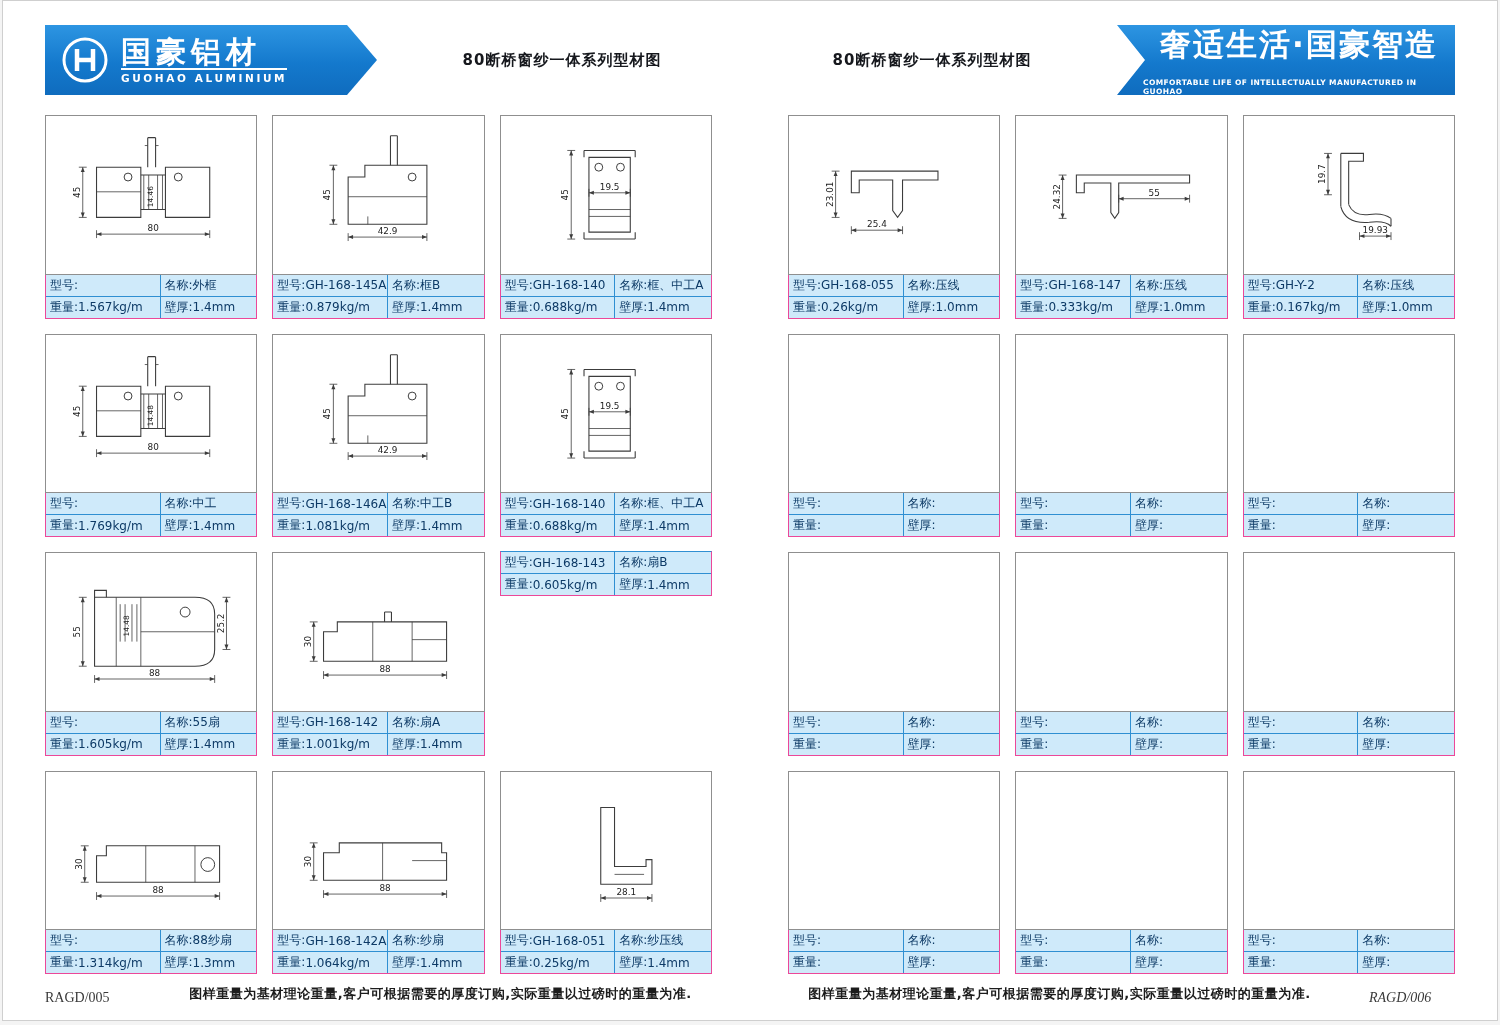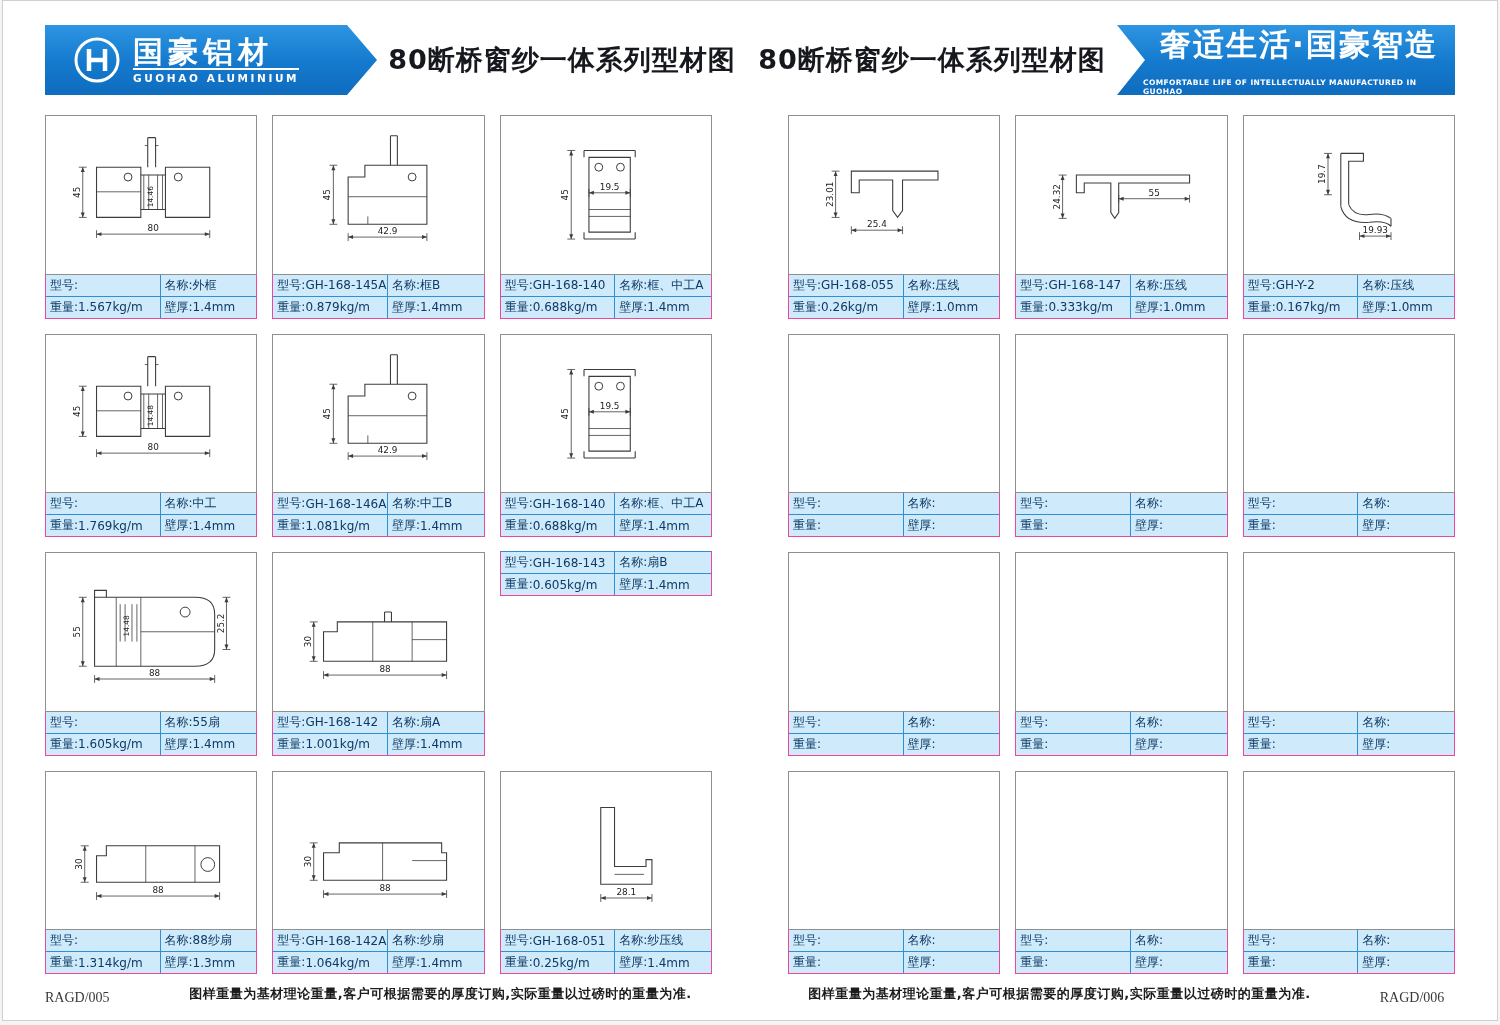--- a/index.html
+++ b/index.html
@@ -8,30 +8,30 @@
     font-family:"DejaVu Sans","Liberation Sans",sans-serif;
   }
   .sheet{
     position:relative;width:1496px;height:1021px;margin:0 auto;
     background:#fff;border:1px solid #cfcfcf;box-sizing:border-box;
   }
   
   .topbar{position:absolute;top:24px;left:42px;right:42px;height:70px;display:flex;}
   .logo-block{
     width:332px;flex:0 0 auto;color:#fff;display:flex;align-items:center;gap:12px;
-    padding-left:28px;box-sizing:border-box;
+    padding-left:16px;box-sizing:border-box;
     background:linear-gradient(180deg,#2d95e2 0%,#1479cd 55%,#0f6cbe 100%);
     clip-path:polygon(0 0,calc(100% - 30px) 0,100% 50%,calc(100% - 30px) 100%,0 100%);
   }
   .logo-circle{width:48px;height:48px;flex:0 0 auto;}
   .brand{font-size:30px;font-weight:bold;letter-spacing:5px;line-height:1.05;}
   .brand-sub{font-size:10.5px;letter-spacing:2.6px;border-top:2px solid #fff;padding-top:2px;margin-top:0;font-weight:bold;}
   .title{
     flex:1 1 0;display:flex;align-items:center;justify-content:center;
-    font-size:27px;font-weight:bold;color:#16181d;letter-spacing:1px;
+    font-size:15px;font-weight:bold;color:#16181d;letter-spacing:1px;
   }
   .slogan-block{
     width:338px;flex:0 0 auto;color:#fff;display:flex;flex-direction:column;
     align-items:center;justify-content:center;padding-left:26px;box-sizing:border-box;
     background:linear-gradient(180deg,#2d95e2 0%,#1479cd 55%,#0f6cbe 100%);
     clip-path:polygon(0 0,100% 0,100% 100%,0 100%,28px 50%);
   }
   .slogan{font-size:31px;font-weight:bold;letter-spacing:2px;}
   .slogan-sub{font-size:7.5px;letter-spacing:.4px;margin-top:12px;font-weight:bold;}
   
@@ -47,21 +47,21 @@
   }
   .cell{
     height:21px;background:#cfeafa;display:flex;align-items:center;
     padding:0 4px;font-size:12px;color:#0d3a66;white-space:nowrap;overflow:hidden;
   }
   .cell.c2,.cell.c4{border-left:1px solid #2f8fd2;}
   .cell.c3,.cell.c4{border-top:1px solid #2f8fd2;}
   
   .footer{position:absolute;left:42px;right:42px;bottom:14px;display:flex;align-items:center;}
   .code{font-family:"Liberation Serif","DejaVu Serif",serif;font-size:14px;color:#3a3a3a;width:86px;margin-top:8px;}
-  .code.right{text-align:center;}
+  .code.right{text-align:left;font-style:italic;}
   .note{flex:1 1 0;text-align:center;font-size:13px;font-weight:bold;color:#1c1c1c;letter-spacing:.5px;}
 </style>
 </head>
 <body>
 
 <div class="sheet">
 
   <header class="topbar">
     <div class="logo-block">
       <div class="logo-circle">

